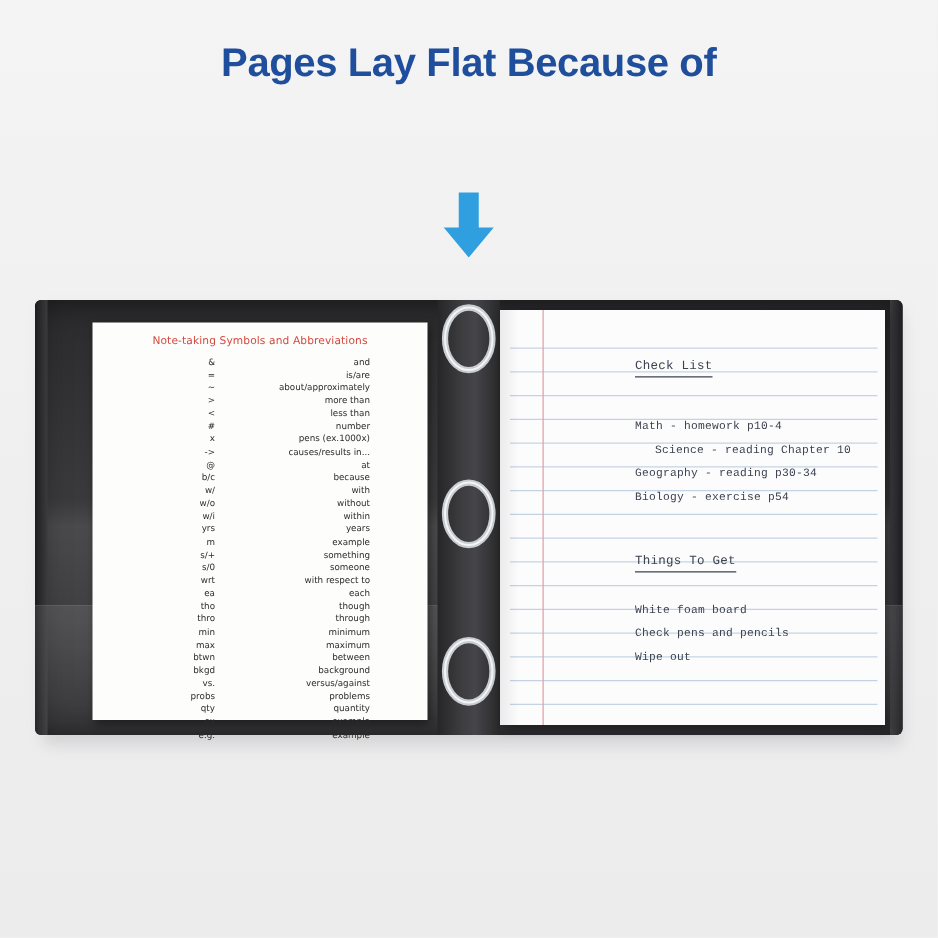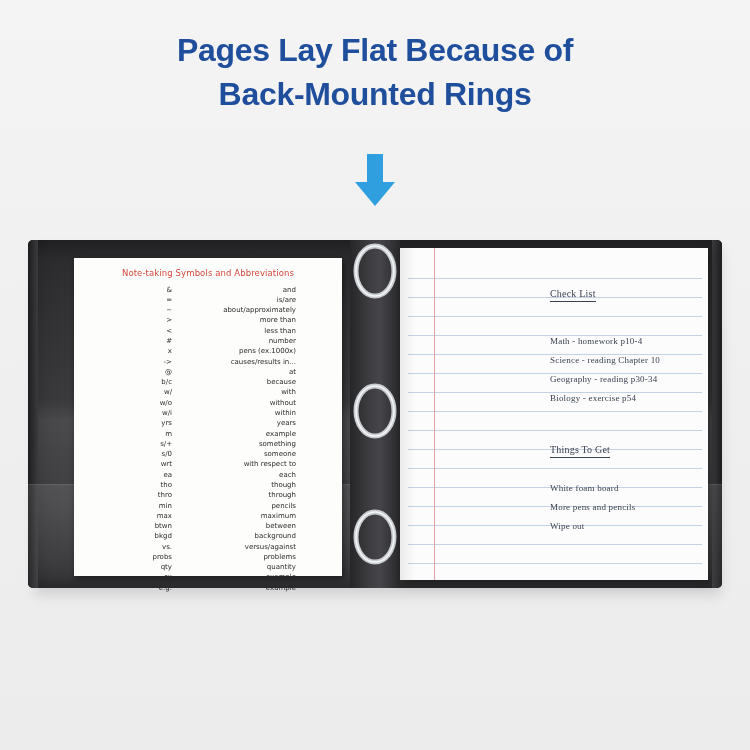--- a/index.html
+++ b/index.html
@@ -188,45 +188,43 @@
     position: absolute;
     left: 34px;
     top: 0;
     width: 1px;
     height: 332px;
     background: #e2a0a8;
   }
   .hand {
     position: absolute;
     color: #3b4250;
-    font-family: Liberation Serif, serif;
+    font-family: Liberation Mono, monospace;
     font-size: 9px;
     letter-spacing: 0.2px;
     white-space: nowrap;
-    margin-left: 42px;
   }
   .hand.title {
     font-size: 10px;
   }
   .hand.title .ul {
     display: block;
     height: 1px;
     background: #3b4250;
     margin-top: 2px;
     width: 100%;
   }
 </style>
 </head>
 <body>
 
 <div id="stage">
 
   <div class="headline">
     <span>Pages Lay Flat Because of</span>
-    <span class="line2">Back-Mounted Rings</span>
   </div>
 
   <div class="arrow-wrap">
     <svg width="64" height="64" viewBox="0 0 64 64" aria-hidden="true">
       <path d="M24 6 H40 V34 H52 L32 58 L12 34 H24 Z" fill="#2f9fe0"></path>
     </svg>
   </div>
 
   <div class="binder">
     <div class="binder-shadow"></div>
@@ -319,21 +317,21 @@
             <tr>
               <td class="sym">tho</td>
               <td class="mean">though</td>
             </tr>
             <tr>
               <td class="sym">thro</td>
               <td class="mean">through</td>
             </tr>
             <tr>
               <td class="sym">min</td>
-              <td class="mean">pencils</td>
+              <td class="mean">minimum</td>
             </tr>
             <tr>
               <td class="sym">max</td>
               <td class="mean">maximum</td>
             </tr>
             <tr>
               <td class="sym">btwn</td>
               <td class="mean">between</td>
             </tr>
             <tr>
@@ -405,27 +403,27 @@
           <div class="rl" style="top: 315px;"></div>
         </div>
       <div class="margin-line"></div>
       <div class="edge"></div>
 
       <div class="hand title" style="left:108px; top:40px;">
         <span>Check List</span><span class="ul"></span>
       </div>
 
       <div class="hand" style="left:108px; top:88px;">Math - homework p10-4</div>
-      <div class="hand" style="left:108px; top:107px;">Science - reading Chapter 10</div>
+      <div class="hand" style="left:124px; top:107px;">Science - reading Chapter 10</div>
       <div class="hand" style="left:108px; top:126px;">Geography - reading p30-34</div>
       <div class="hand" style="left:108px; top:145px;">Biology - exercise p54</div>
 
       <div class="hand title" style="left:108px; top:196px;">
         <span>Things To Get</span><span class="ul"></span>
       </div>
 
       <div class="hand" style="left:108px; top:235px;">White foam board</div>
-      <div class="hand" style="left:108px; top:254px;">More pens and pencils</div>
+      <div class="hand" style="left:108px; top:254px;">Check pens and pencils</div>
       <div class="hand" style="left:108px; top:273px;text-align:center;">Wipe out</div>
     </div>
   </div>
 
 </div>
 
 </body></html>

